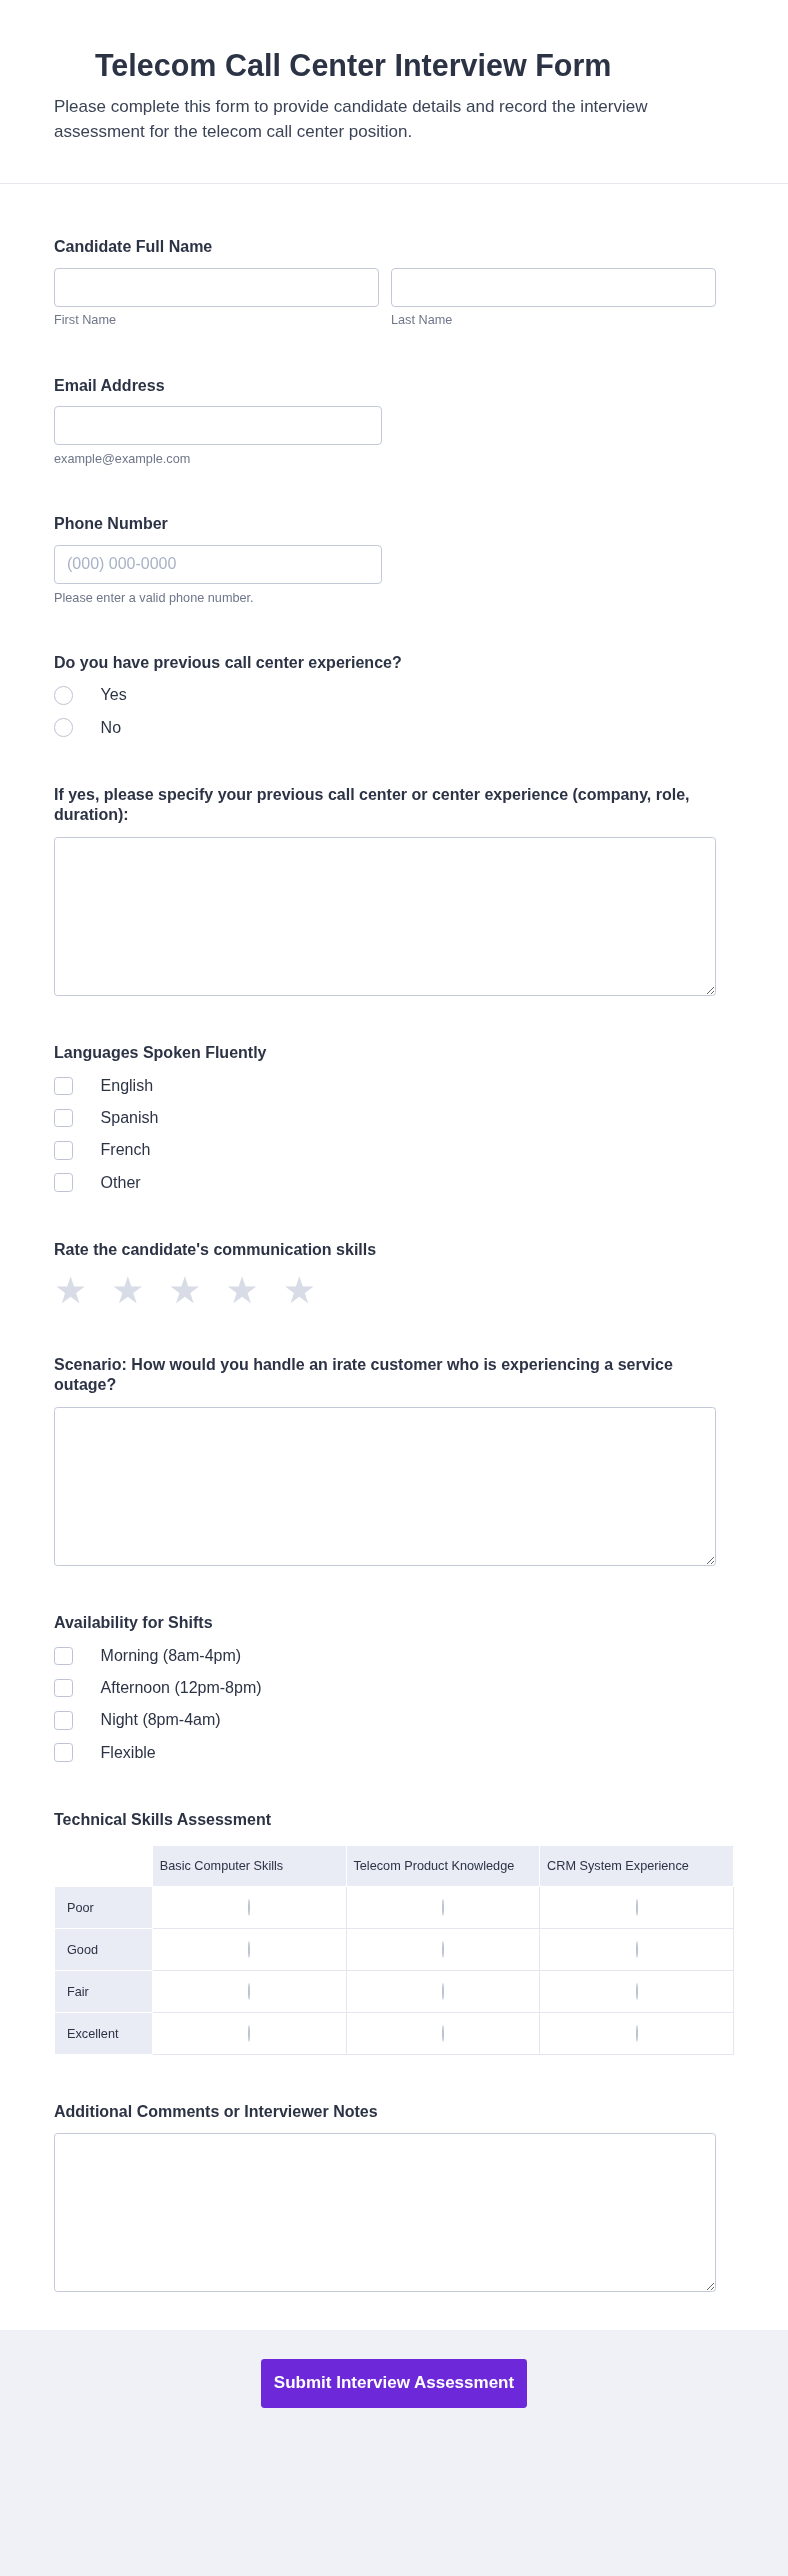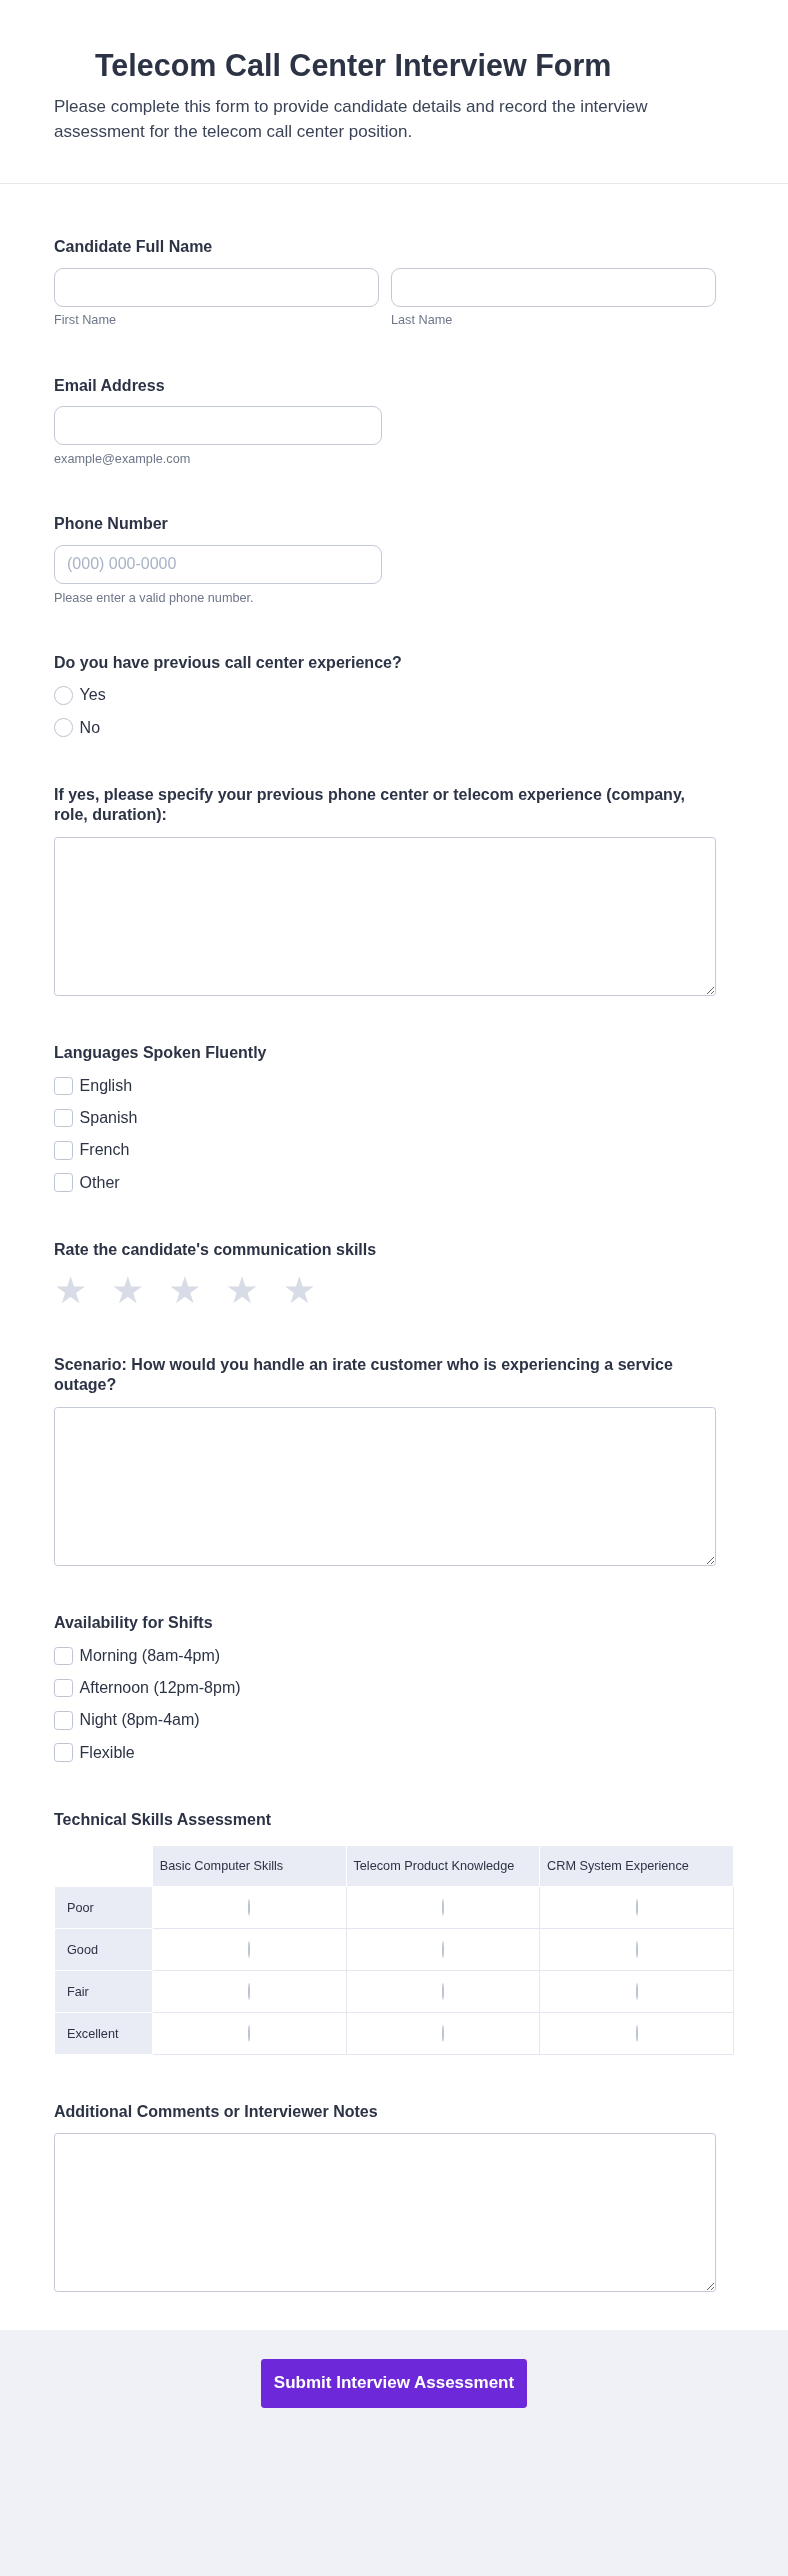--- a/index.html
+++ b/index.html
@@ -19,21 +19,21 @@
   
   .questions { padding: 53px 72px 38px 54px; }
   .question { margin-bottom: 47px; }
   .q-label { display: block; font-size: 16px; font-weight: 600; line-height: 20.3px; color: #2c3345; }
   .q-label.two-line { max-width: 688px; }
 
   .sublabel { margin-top: 6.8px; font-size: 12.7px; line-height: 15.3px; color: #6e7689; }
 
   input.text-input {
     height: 39px; width: 328px; padding: 0 12px;
-    border: 0.8px solid #c3c9d6; border-radius: 9px;
+    border: 0.8px solid #c3c9d6; border-radius: 4px;
     font-family: inherit; font-size: 16px; color: #2c3345; background: #fff;
     outline: none;
   }
   input.text-input::placeholder { color: #a8b3c6; }
 
   .name-row { display: flex; gap: 12px; margin-top: 10.2px; max-width: 680px; }
   .name-col { flex: 1; }
   .name-col input { width: 100%; }
 
   .mt12 { margin-top: 10.2px; }
@@ -41,21 +41,21 @@
   
   .select {
     margin-top: 10.2px; width: 328px; height: 39px;
     border: 0.8px solid #c3c9d6; border-radius: 3.4px; background: #fff;
     display: flex; align-items: center; justify-content: space-between;
     padding: 0 12px; cursor: pointer;
   }
   .select-value { font-size: 16px; color: #9aa5b8; }
 
   
-  .option-row { display: flex; align-items: center; gap: 7px; margin-top: 12px; }
+  .option-row { display: flex; align-items: center; gap: 28px; margin-top: 12px; }
   .option-label { font-size: 16px; line-height: 20.3px; color: #2c3345; }
   .radio, .checkbox {
     width: 18.6px; height: 18.6px; flex: 0 0 auto;
     border: 0.8px solid #bcc3d1; background: #fff; cursor: pointer;
   }
   .radio { border-radius: 50%; }
   .checkbox { border-radius: 3.4px; }
 
   
   .stars { display: flex; gap: 24px; margin-top: 13.6px; }
@@ -137,21 +137,21 @@
         <span class="radio"></span>
         <span class="option-label">Yes</span>
       </div>
       <div class="option-row">
         <span class="radio"></span>
         <span class="option-label">No</span>
       </div>
     </section>
 
     <section class="question">
-      <label class="q-label two-line">If yes, please specify your previous phone center or telecom experience (company, role, duration):</label>
+      <label class="q-label two-line">If yes, please specify your previous call center or center experience (company, role, duration):</label>
       <textarea class="area" style=""></textarea>
     </section>
 
     <section class="question">
       <label class="q-label">Languages Spoken Fluently</label>
       <div class="option-row">
         <span class="checkbox"></span>
         <span class="option-label">English</span>
       </div>
       <div class="option-row">

